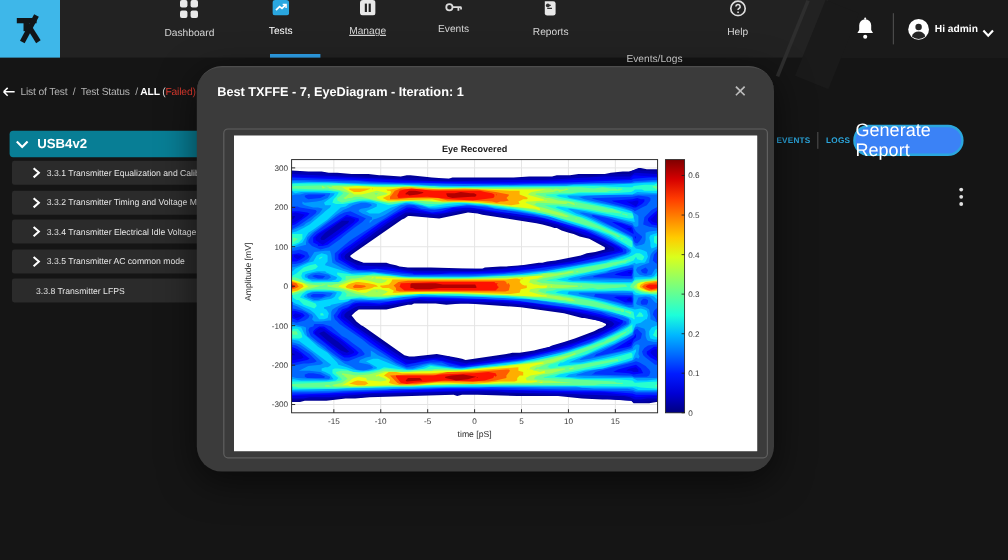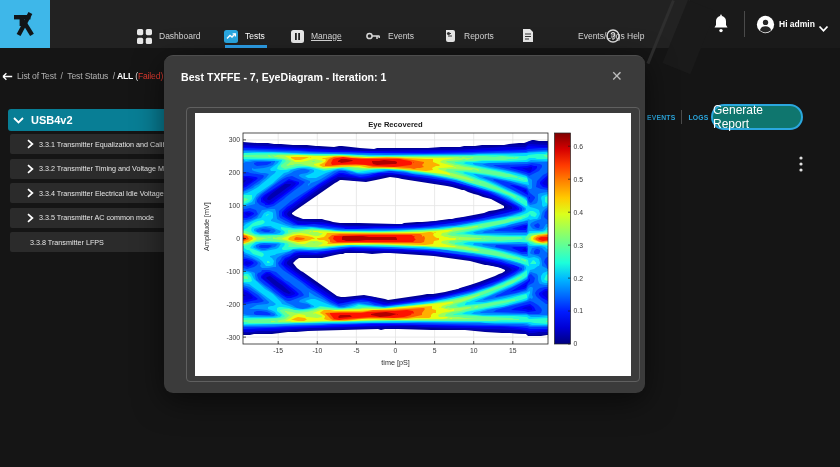--- a/index.html
+++ b/index.html
@@ -5,22 +5,22 @@
   * { margin:0; padding:0; box-sizing:border-box; }
   html,body { width:840px; height:467px; overflow:hidden; background:#151515;
     font-family:"Liberation Sans", sans-serif; }
   .navbar { position:absolute; left:0; top:0; width:840px; height:48px; background:#222222; }
   .nav-right-bg { position:absolute; right:0; top:0; height:48px; width:150px; background:#1a1a1a; }
   .diag1 { position:absolute; top:0; left:672px; width:3px; height:68px; background:#2e2e2e;
     transform:rotate(22deg); transform-origin:top left; }
   .diag2 { position:absolute; top:0; left:688px; width:30px; height:68px; background:#1a1a1a;
     transform:rotate(22deg); transform-origin:top left; }
   .logo { position:absolute; left:0; top:0; width:50px; height:48px; background:#3eb7e9; }
-  .navitem { position:absolute; top:12px; height:48px; display:flex; align-items:center; gap:7px;
-    color:#d5d5d5; font-size:8.5px; }
+  .navitem { position:absolute; top:0; height:48px; display:flex; align-items:center; gap:7px;
+    color:#d5d5d5; font-size:8.5px;flex-direction:column; }
   .navitem.active { color:#ffffff; font-weight:normal; }
   .nav-underline { position:absolute; left:225px; top:45px; width:42px; height:3px; background:#2d9fe8; }
   .bell { position:absolute; left:712px; top:14px; }
   .navdiv { position:absolute; left:744px; top:11px; width:1px; height:26px; background:#4a4a4a; }
   .avatar { position:absolute; left:756px; top:15px; }
   .hiadmin { position:absolute; left:779px; top:19px; color:#fff; font-size:8.5px; font-weight:bold; }
   .chev { position:absolute; left:818px; top:19px; }
 
   .breadcrumb { position:absolute; left:2px; top:68px; height:16px; display:flex; align-items:center;
     font-size:8.6px; color:#b3b3b3; letter-spacing:-0.15px; }
@@ -33,26 +33,26 @@
   .panel-hdr svg { margin-left:5px; margin-right:7px; }
   .trow { position:absolute; left:10px; width:380px; height:20px; background:#2b2b2b; border-radius:2px;
     color:#e6e6e6; font-size:7.2px; display:flex; align-items:center; }
   .trow .caret { margin-left:16px; margin-right:5px; display:flex; }
   .trow.nocaret { padding-left:20px; }
 
   .tabs { position:absolute; left:647px; top:104px; width:160px; height:26px; display:flex; align-items:center; }
   .tab { color:#2ba7de; font-size:6.8px; font-weight:bold; letter-spacing:0.2px; }
   .tabdiv { width:1px; height:14px; background:#4a4a4a; margin:0 6px; }
   .genbtn { position:absolute; left:711px; top:104px; width:92px; height:26px; border:2px solid #2ba7de;
-    border-radius:13px; color:#ffffff; font-size:12px; display:flex; align-items:center; justify-content:center;
-    background:#0f766e; }
+    border-radius:13px; color:#ffffff; font-size:15px; display:flex; align-items:center; justify-content:center;
+    background:#3b82f6; }
   .kebab { position:absolute; left:798px; top:156px; }
 
   .modal { position:absolute; left:164px; top:55px; width:481px; height:338px; background:#3b3b3b;
-    border-radius:9px; border-top:1px solid #4d4d4d; box-shadow:0 8px 30px rgba(0,0,0,0.55); }
+    border-radius:21px; border-top:1px solid #4d4d4d; box-shadow:0 8px 30px rgba(0,0,0,0.55); }
   .modal-title { position:absolute; left:17px; top:15px; color:#ffffff; font-size:10.6px; font-weight:bold; }
   .modal-x { position:absolute; left:447px; top:12px; color:#bdbdbd; font-size:14px; font-weight:normal; }
   .plotbox { position:absolute; left:22px; top:51px; width:454px; height:275px; border:1px solid #606060;
     border-radius:4px; }
   .plotwhite { position:absolute; left:8px; top:5px; width:436px; height:263px; background:#ffffff; }
 </style>
 </head>
 <body>
 <div class="navbar">
   <div class="nav-right-bg"></div>

